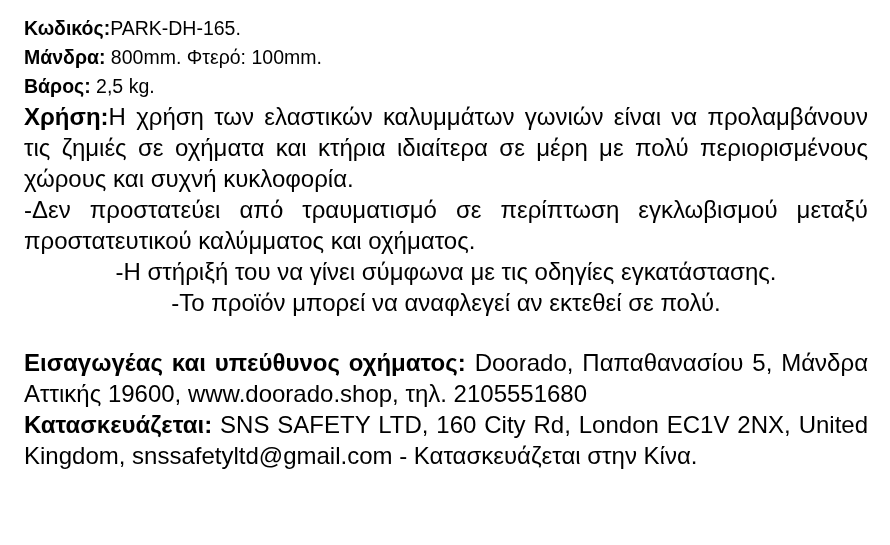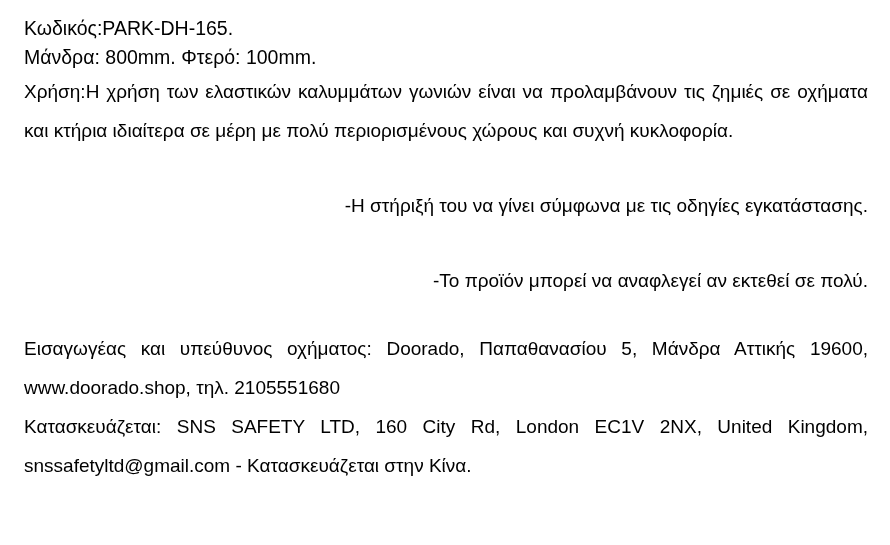--- a/index.html
+++ b/index.html
@@ -20,51 +20,52 @@
     height: 545px;
     padding: 14px 22px 10px 24px;
   }
   .line {
     font-size: 19.5px;
     line-height: 29px;
     margin: 0 0 0 0;
     text-align: left;
   }
   .para {
-    font-size: 19px;
-    line-height: 39px;
+    font-size: 24px;
+    line-height: 31px;
     margin: 0;
     text-align: justify;
     text-justify: inter-word;
   }
   .para.nojust {
-    text-align: right;
-    margin-top: 36px;
+    text-align: center;
   }
   b, .b {
-    font-weight: normal;
+    font-weight: bold;
   }
   .spacer {
     height: 29px;
   }
 </style>
 </head>
 <body>
 
 <div class="sheet">
 
   <p class="line"><b>Κωδικός:</b><span>PARK-DH-165.</span></p>
 
 
   <p class="line"><b>Μάνδρα:</b><span> 800mm. Φτερό: 100mm.</span></p>
 
+  <p class="line"><b>Βάρος:</b><span> 2,5 kg.</span></p>
 
   <p class="para"><b>Χρήση:</b><span>Η χρήση των ελαστικών καλυμμάτων γωνιών είναι να προλαμβάνουν τις ζημιές σε οχήματα και κτήρια ιδιαίτερα σε μέρη με πολύ περιορισμένους χώρους και συχνή κυκλοφορία.</span></p>
 
 
+  <p class="para">-Δεν προστατεύει από τραυματισμό σε περίπτωση εγκλωβισμού μεταξύ προστατευτικού καλύμματος και οχήματος.</p>
 
   <p class="para nojust">-Η στήριξή του να γίνει σύμφωνα με τις οδηγίες εγκατάστασης.</p>
 
   <p class="para nojust">-Το προϊόν μπορεί να αναφλεγεί αν εκτεθεί σε πολύ.</p>
 
   <div class="spacer"></div>
 
   <p class="para"><b>Εισαγωγέας  και  υπεύθυνος  οχήματος:</b><span> Doorado, Παπαθανασίου 5, Μάνδρα Αττικής 19600, www.doorado.shop, τηλ. 2105551680</span></p>
 
   <p class="para"><b>Κατασκευάζεται:</b><span> SNS SAFETY LTD, 160 City Rd, London EC1V 2NX, United Kingdom, snssafetyltd@gmail.com - Κατασκευάζεται στην Κίνα.</span></p>

